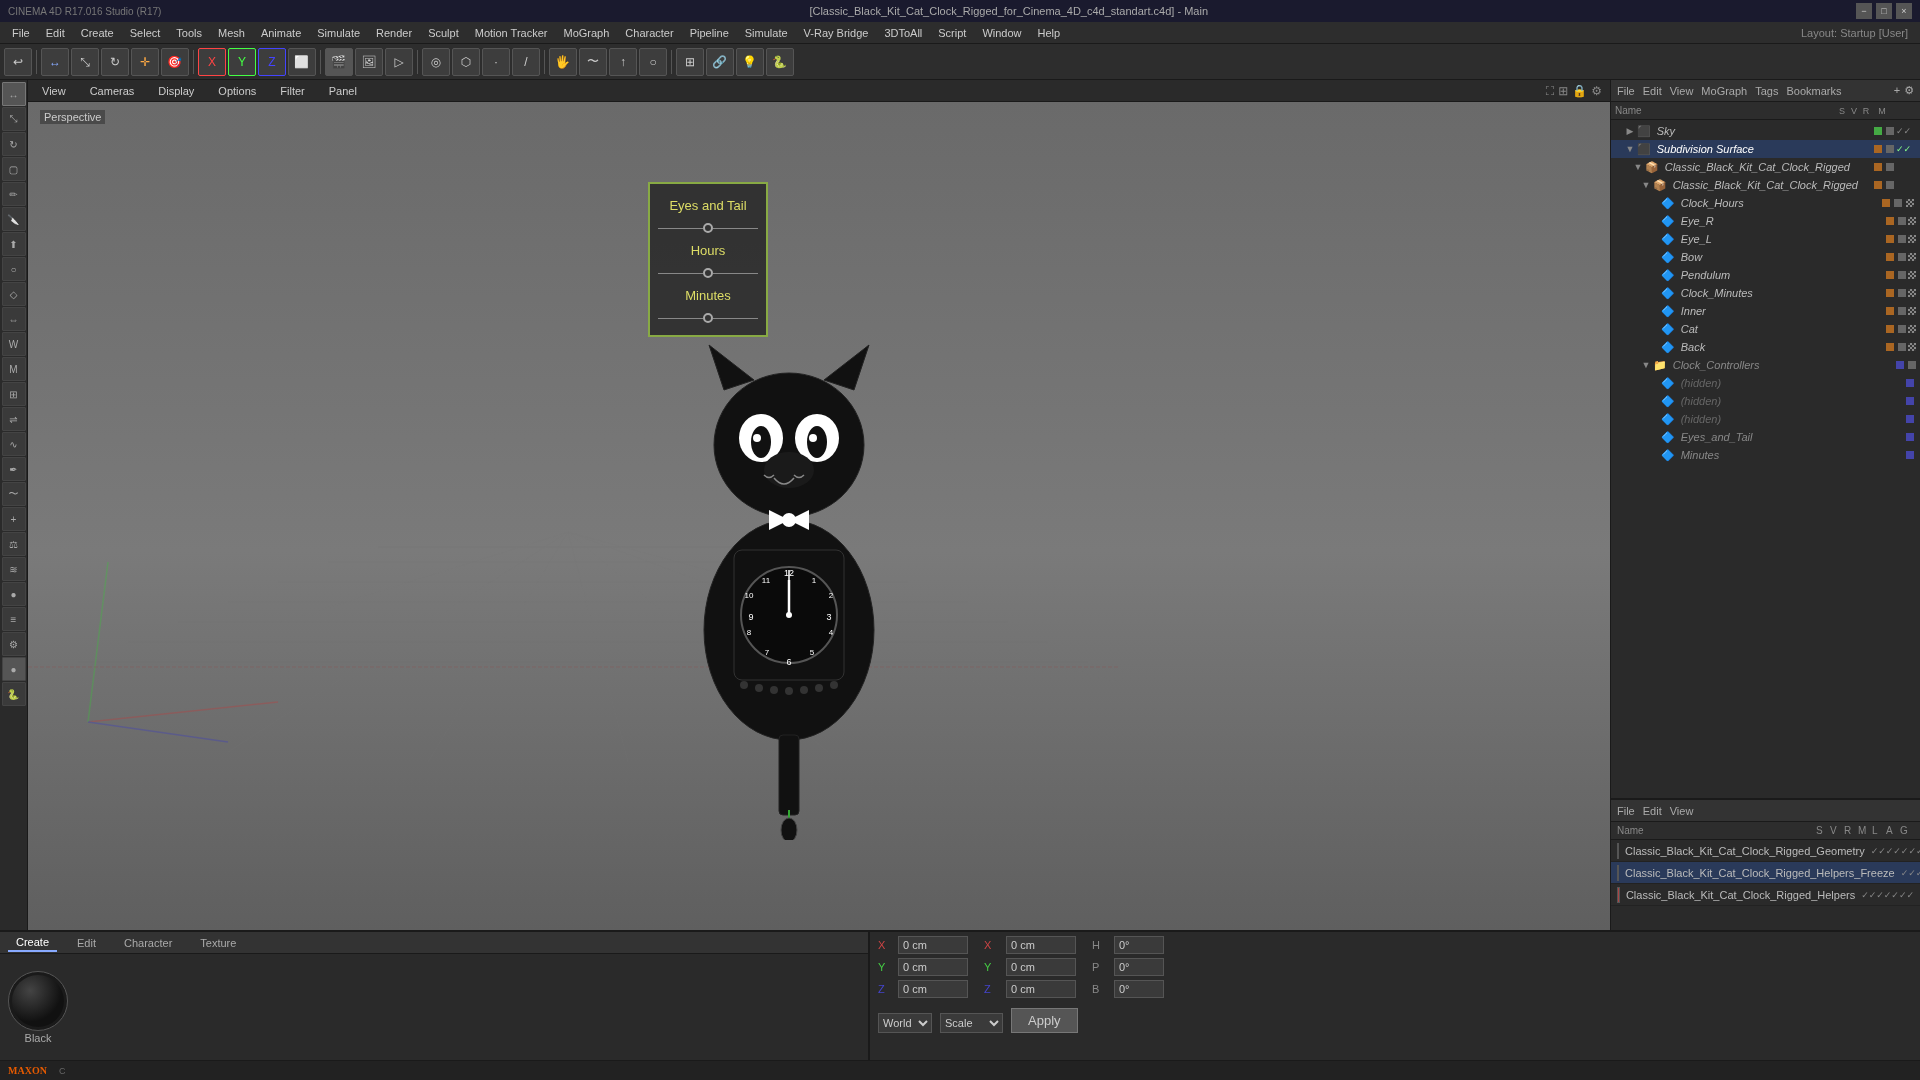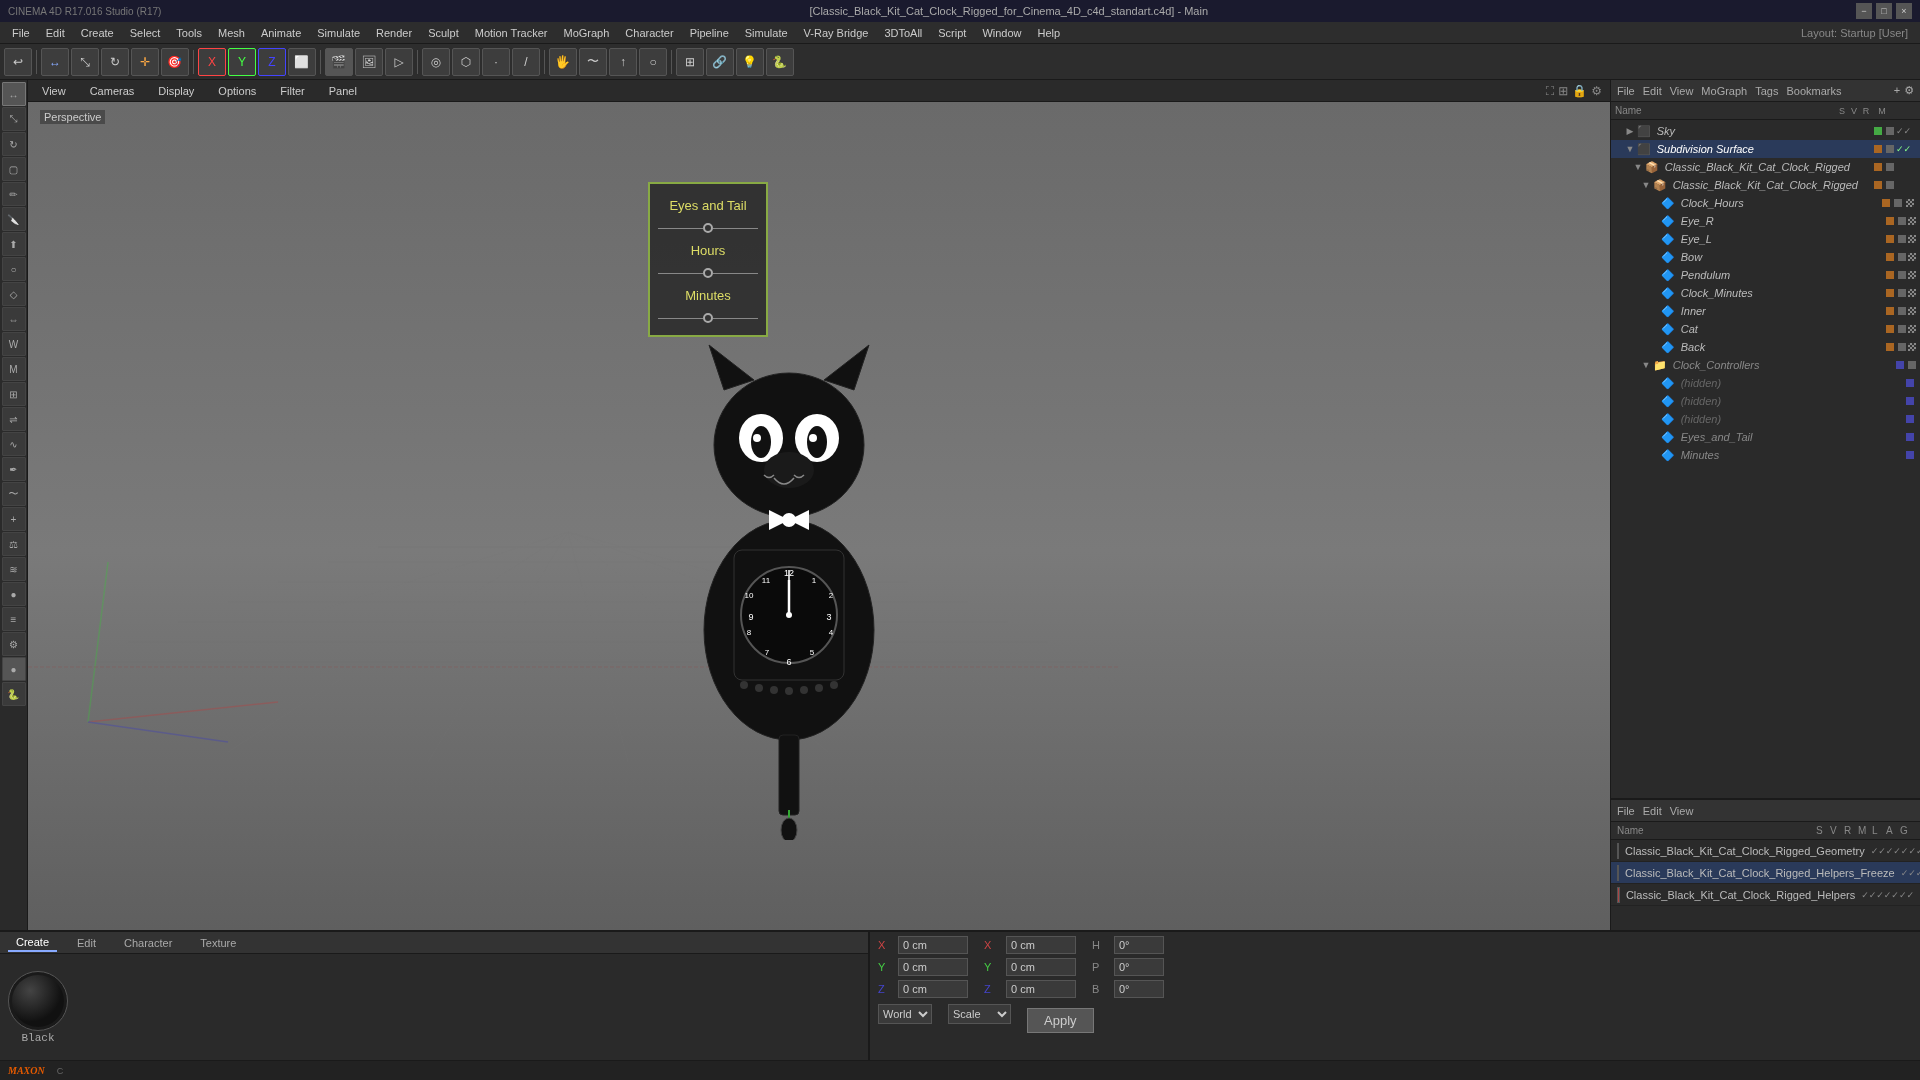--- a/index.html
+++ b/index.html
@@ -771,21 +771,21 @@
           <svg width="56" height="56" viewBox="0 0 56 56">
             <defs>
               <radialGradient id="sphereGrad" cx="35%" cy="30%" r="60%">
                 <stop offset="0%" stop-color="#444"></stop>
                 <stop offset="100%" stop-color="#111"></stop>
               </radialGradient>
             </defs>
             <circle cx="28" cy="28" r="26" fill="url(#sphereGrad)"></circle>
           </svg>
         </div>
-        <div id="mat-name-label" style="color:#aaa; font-size:11px; margin-top:1px;font-family:Liberation Mono, monospace;">Black</div>
+        <div id="mat-name-label" style="color:#aaa; font-size:11px; margin-top:1px;">Black</div>
       </div>
     </div>
   </div>
 
   <div style="flex:1; display:flex; flex-direction:column; padding:4px 8px; gap:2px;">
     <div style="display:flex; gap:8px; margin-bottom:2px; align-items:center;">
       <span style="color:#cc4444; font-size:11px; width:12px;">X</span>
       <input type="text" class="transform-input" style="width: 70px;" value="0 cm">
       <span style="color:#cc4444; font-size:11px; width:14px; margin-left:8px;">X</span>
       <input type="text" class="transform-input" style="width: 70px;" value="0 cm">
@@ -801,32 +801,32 @@
       <input type="text" class="transform-input" style="width: 50px;" value="0°">
     </div>
     <div style="display:flex; gap:8px; margin-bottom:4px; align-items:center;">
       <span style="color:#4444cc; font-size:11px; width:12px;">Z</span>
       <input type="text" class="transform-input" style="width: 70px;" value="0 cm">
       <span style="color:#4444cc; font-size:11px; width:14px; margin-left:8px;">Z</span>
       <input type="text" class="transform-input" style="width: 70px;" value="0 cm">
       <span style="color:#888; font-size:11px; width:14px; margin-left:8px;">B</span>
       <input type="text" class="transform-input" style="width: 50px;" value="0°">
     </div>
-    <div style="display:flex; gap:16px; align-items:flex-start;">
+    <div style="display:flex; gap:8px; align-items:flex-end;">
       <select style="height:20px; background:#3a3a3a; border:1px solid #555; color:#ccc; font-size:11px;">
         <option>World</option>
         <option>Object</option>
       </select>
       <select style="height:20px; background:#3a3a3a; border:1px solid #555; color:#ccc; font-size:11px;">
         <option>Scale</option>
         <option>Position</option>
         <option>Rotation</option>
       </select>
       <button class="apply-btn">Apply</button>
     </div>
   </div>
 </div>
 
 <div id="status-bar">
 
-  <span style="color:#e55a00; font-size:10px; font-weight:bold; margin-right:12px; font-family:serif;font-style:italic;">MAXON</span>
+  <span style="color:#e55a00; font-size:10px; font-weight:bold; margin-right:12px; font-family:serif;">MAXON</span>
   <span style="color:#666; font-size:9px; margin-right:12px;">C</span>
 </div>
 
 </body></html>

